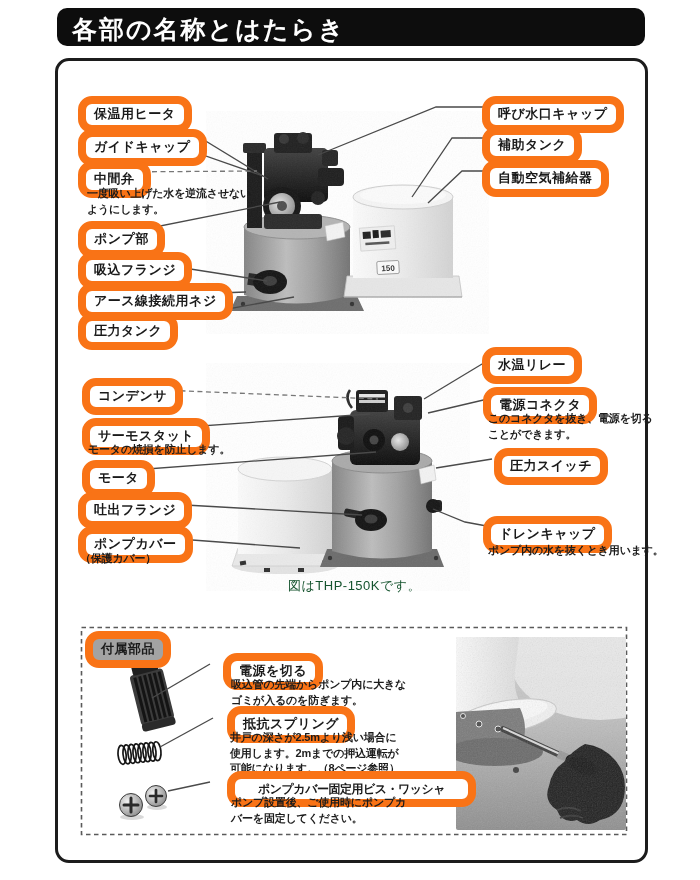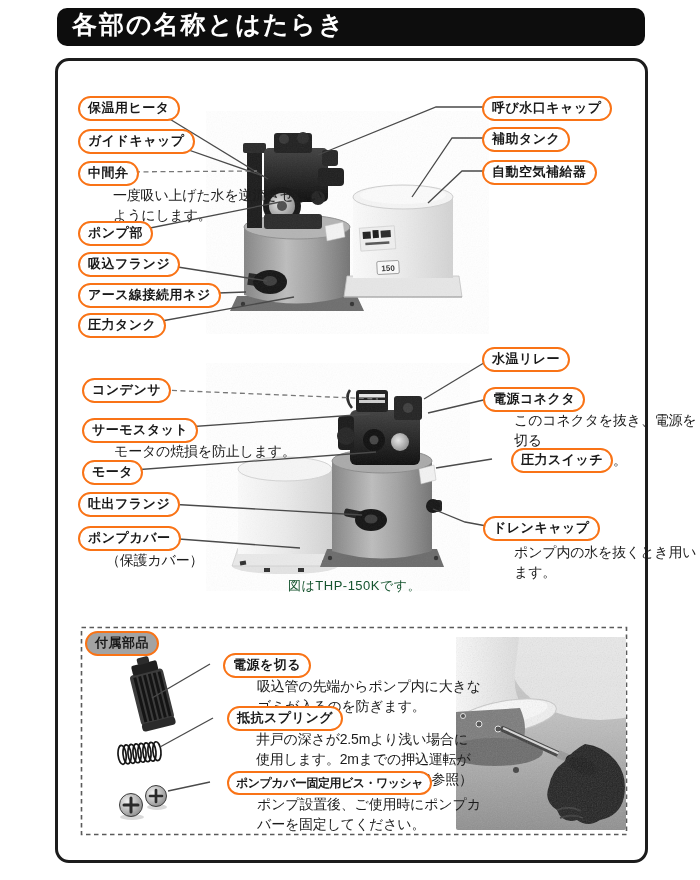--- a/index.html
+++ b/index.html
@@ -2,41 +2,41 @@
 <html><head>
 <meta charset="utf-8">
 <style>
   html,body{margin:0;padding:0;background:#ffffff;}
   .page{
     position:relative;width:700px;height:880px;background:#ffffff;overflow:hidden;
     font-family:"Liberation Sans","DejaVu Sans",sans-serif;color:#1a1a1a;
   }
   .header{
     position:absolute;left:57px;top:8px;width:588px;height:38px;
-    background:#0d0d0d;border-radius:10px;display:flex;align-items:flex-start;
+    background:#0d0d0d;border-radius:10px;display:flex;align-items:flex-end;
   }
   .header .title{
     color:#ffffff;font-size:25px;font-weight:800;letter-spacing:2px;padding-left:15px;
     white-space:nowrap;
   }
   .frame{
     position:absolute;left:55px;top:58px;width:587px;height:799px;
     border:3px solid #1c1c1c;border-radius:14px;
   }
   svg.art{position:absolute;left:0;top:0;z-index:1;}
   .pill{
-    position:absolute;z-index:2;background:#ffffff;border:2px solid #f97316;border-radius:14px;
+    position:absolute;z-index:2;background:#ffffff;border:8px solid #f97316;border-radius:14px;
     padding:1px 8px 2px;font-size:13px;font-weight:700;white-space:nowrap;letter-spacing:0.5px;
     line-height:1.35;
   }
   .pill-gray{background:#a3a3a3;}
-  .pill-sm{font-size:12px;letter-spacing:-0.5px;padding:2px 7px 2px;}
+  .pill-sm{font-size:12px;letter-spacing:-0.5px;padding:2px 23px 2px;}
   .desc{
-    position:absolute;z-index:2;font-size:14px;line-height:1.42;color:#1c1c1c;
-    white-space:pre-line;letter-spacing:-0.2px;font-weight:400;margin-left:26px;
+    position:absolute;z-index:2;font-size:11px;line-height:1.42;color:#1c1c1c;
+    white-space:pre-line;letter-spacing:-0.2px;font-weight:700;
   }
   .caption{
     position:absolute;z-index:2;font-size:13px;color:#14532d;letter-spacing:0.5px;font-weight:500;
   }
   .badge-text{font-size:8px;font-weight:700;fill:#333;text-anchor:middle;}
 </style>
 </head>
 <body>
 
 <div class="page">
@@ -277,21 +277,21 @@
   <div class="desc" style="left:88px;top:442px">モータの焼損を防止します。</div>
   <div class="pill" style="left:82px;top:460px">モータ</div>
   <div class="pill" style="left:78px;top:492px">吐出フランジ</div>
   <div class="pill" style="left:78px;top:526px">ポンプカバー</div>
   <div class="desc" style="left:80px;top:551px">（保護カバー）</div>
 
   <div class="pill" style="left:482px;top:347px">水温リレー</div>
   <div class="pill" style="left:483px;top:387px">電源コネクタ</div>
   <div class="desc" style="left:488px;top:411px">このコネクタを抜き、電源を切る
 ことができます。</div>
-  <div class="pill" style="left:511px;top:448px">圧力スイッチ</div>
+  <div class="pill" style="left:494px;top:448px">圧力スイッチ</div>
   <div class="pill" style="left:483px;top:516px">ドレンキャップ</div>
   <div class="desc" style="left:488px;top:543px">ポンプ内の水を抜くとき用います。</div>
 
   <div class="caption" style="left:288px;top:577px">図はTHP-150Kです。</div>
 
   <div class="pill pill-gray" style="left:85px;top:631px">付属部品</div>
   <div class="pill" style="left:223px;top:653px">電源を切る</div>
   <div class="desc" style="left:231px;top:677px">吸込管の先端からポンプ内に大きな
 ゴミが入るのを防ぎます。</div>
   <div class="pill" style="left:227px;top:706px">抵抗スプリング</div>

